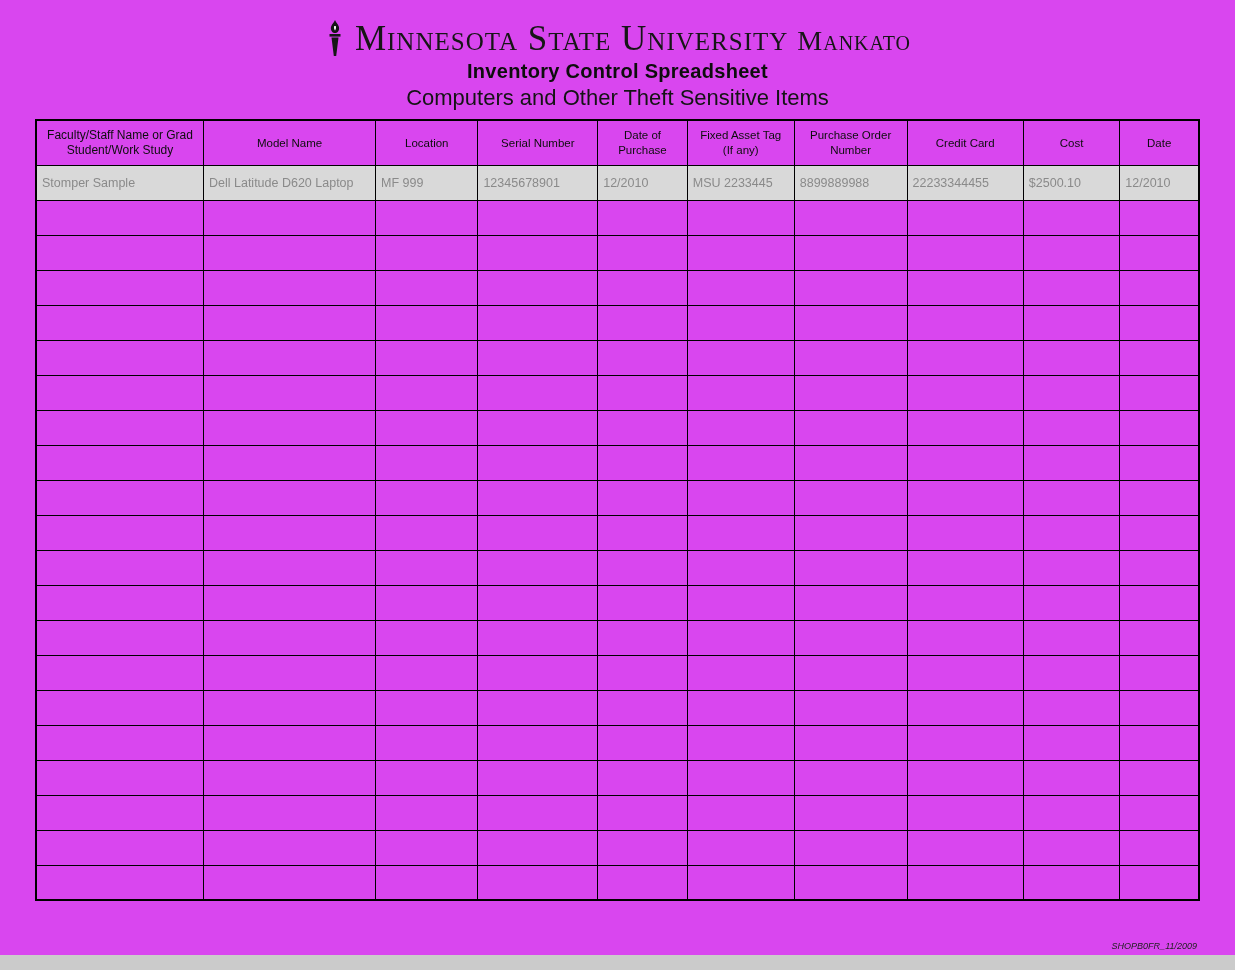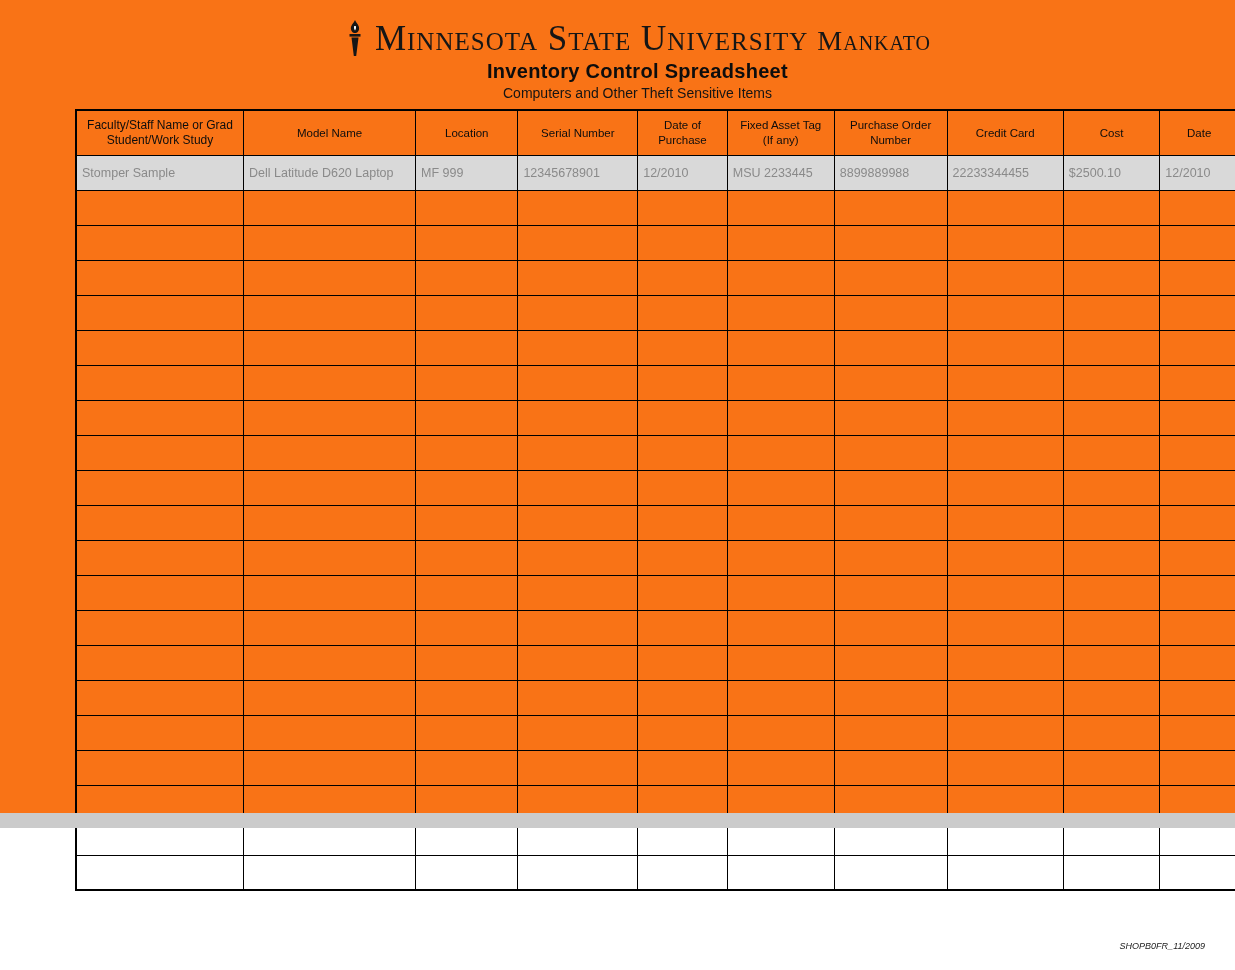--- a/index.html
+++ b/index.html
@@ -3,21 +3,21 @@
 <meta charset="utf-8">
 <style>
   * { box-sizing: border-box; margin: 0; padding: 0; }
   html, body {
     width: 1235px; height: 970px;
     background: #ffffff;
     font-family: "Liberation Sans", sans-serif;
     color: #111;
     overflow: hidden;
   }
-  .page { position: relative; width: 1235px; height: 828px; background: #f97316; padding-left: 40px; }
+  .page { position: relative; width: 1235px; height: 970px; background: #d946ef; }
 
   
   .masthead { text-align: center; padding-top: 14px; }
   .univ-line {
     display: flex; justify-content: center; align-items: flex-end; gap: 9px;
     height: 42px;
   }
   .torch { display: inline-block; width: 22px; height: 36px; }
   .univ-name {
     font-family: "Liberation Serif", serif;
@@ -26,21 +26,21 @@
   }
   .univ-city {
     font-family: "Liberation Serif", serif;
     font-variant: small-caps;
     font-size: 28px; line-height: 1.08; letter-spacing: 1px; color: #161616; text-align: center;
   }
   .doc-title {
     font-size: 20px; font-weight: bold; letter-spacing: 0.3px;
     margin-top: 4px; color: #0d0d0d;
   }
-  .doc-subtitle { font-size: 14px; margin-top: 2px; color: #141414; }
+  .doc-subtitle { font-size: 22px; margin-top: 2px; color: #141414; }
 
   
   table.inv-table {
     border-collapse: collapse;
     table-layout: fixed;
     width: 1165px;
     margin: 8px 0 0 35px;
     border: 2px solid #000;
   }
   .inv-table col.c0  { width: 14.4%; }
@@ -78,21 +78,21 @@
   tbody td {
     font-size: 12.5px; padding: 0 5px; vertical-align: middle;
     white-space: nowrap; overflow: hidden;
   }
   tr.sample-row td {
     background: #d9d9d9;
     color: #8a8a8a;
   }
 
   .form-code {
-    position: absolute; top: 941px; right: 30px;
+    position: absolute; top: 941px; right: 38px;
     font-size: 9px; font-style: italic; color: #222;
   }
   .bottom-strip {
     position: absolute; left: 0; bottom: 0; width: 100%; height: 15px;
     background: #cbcbcb;
   }
 </style>
 </head>
 <body>
 

